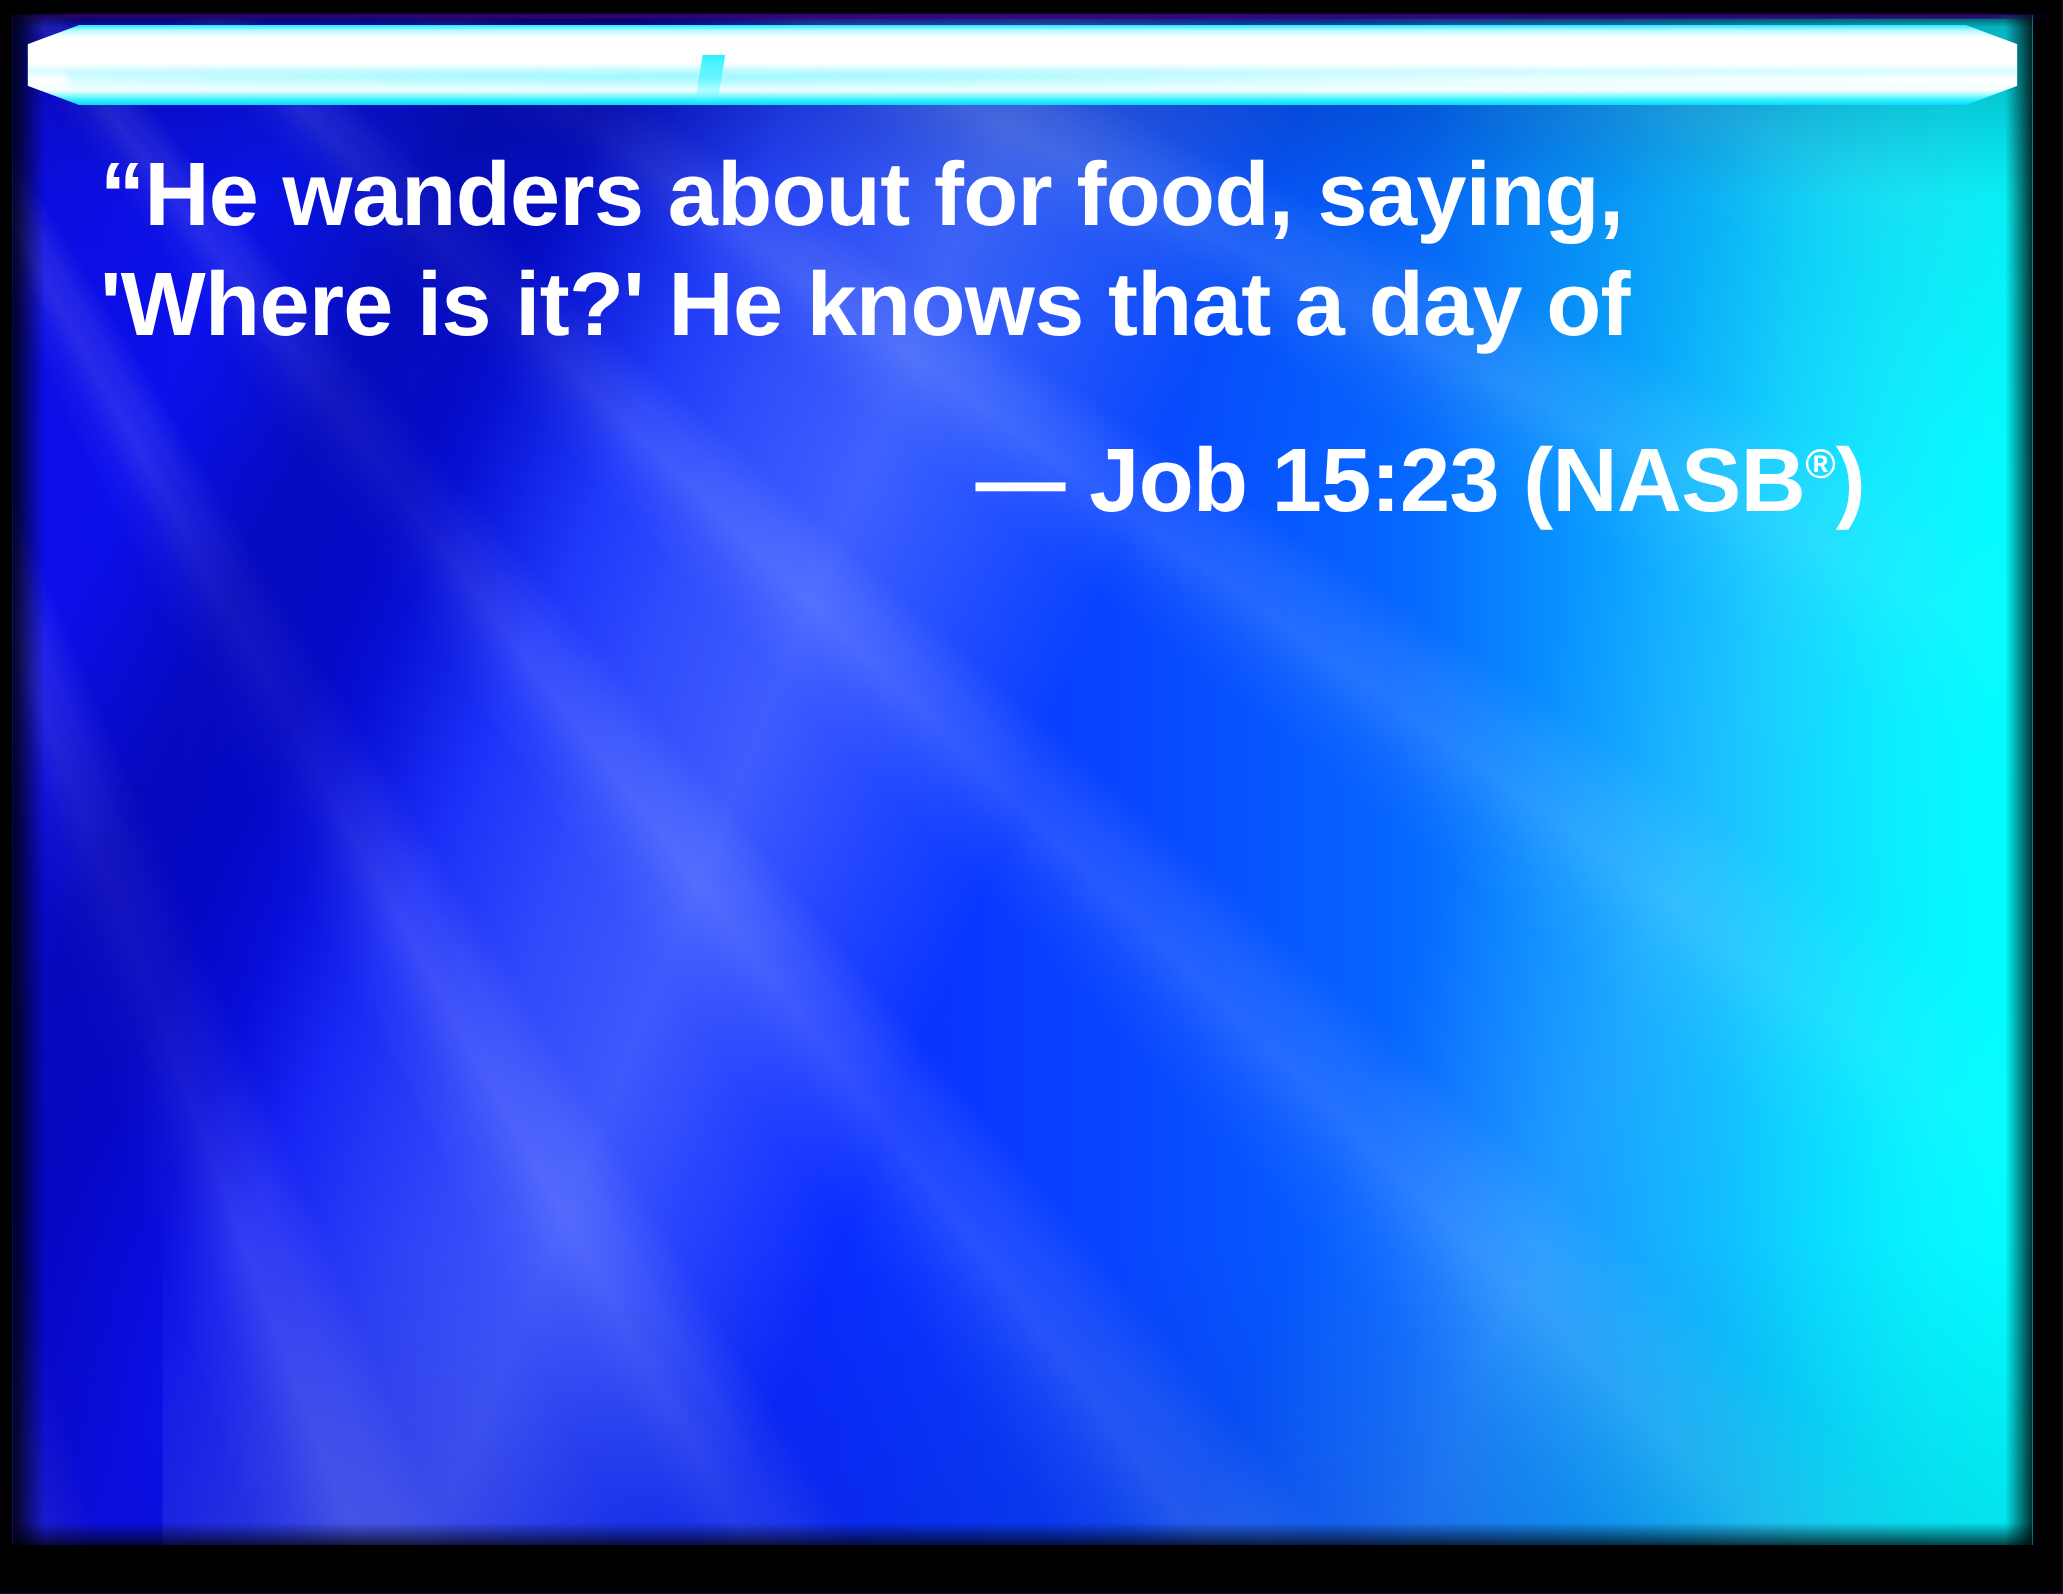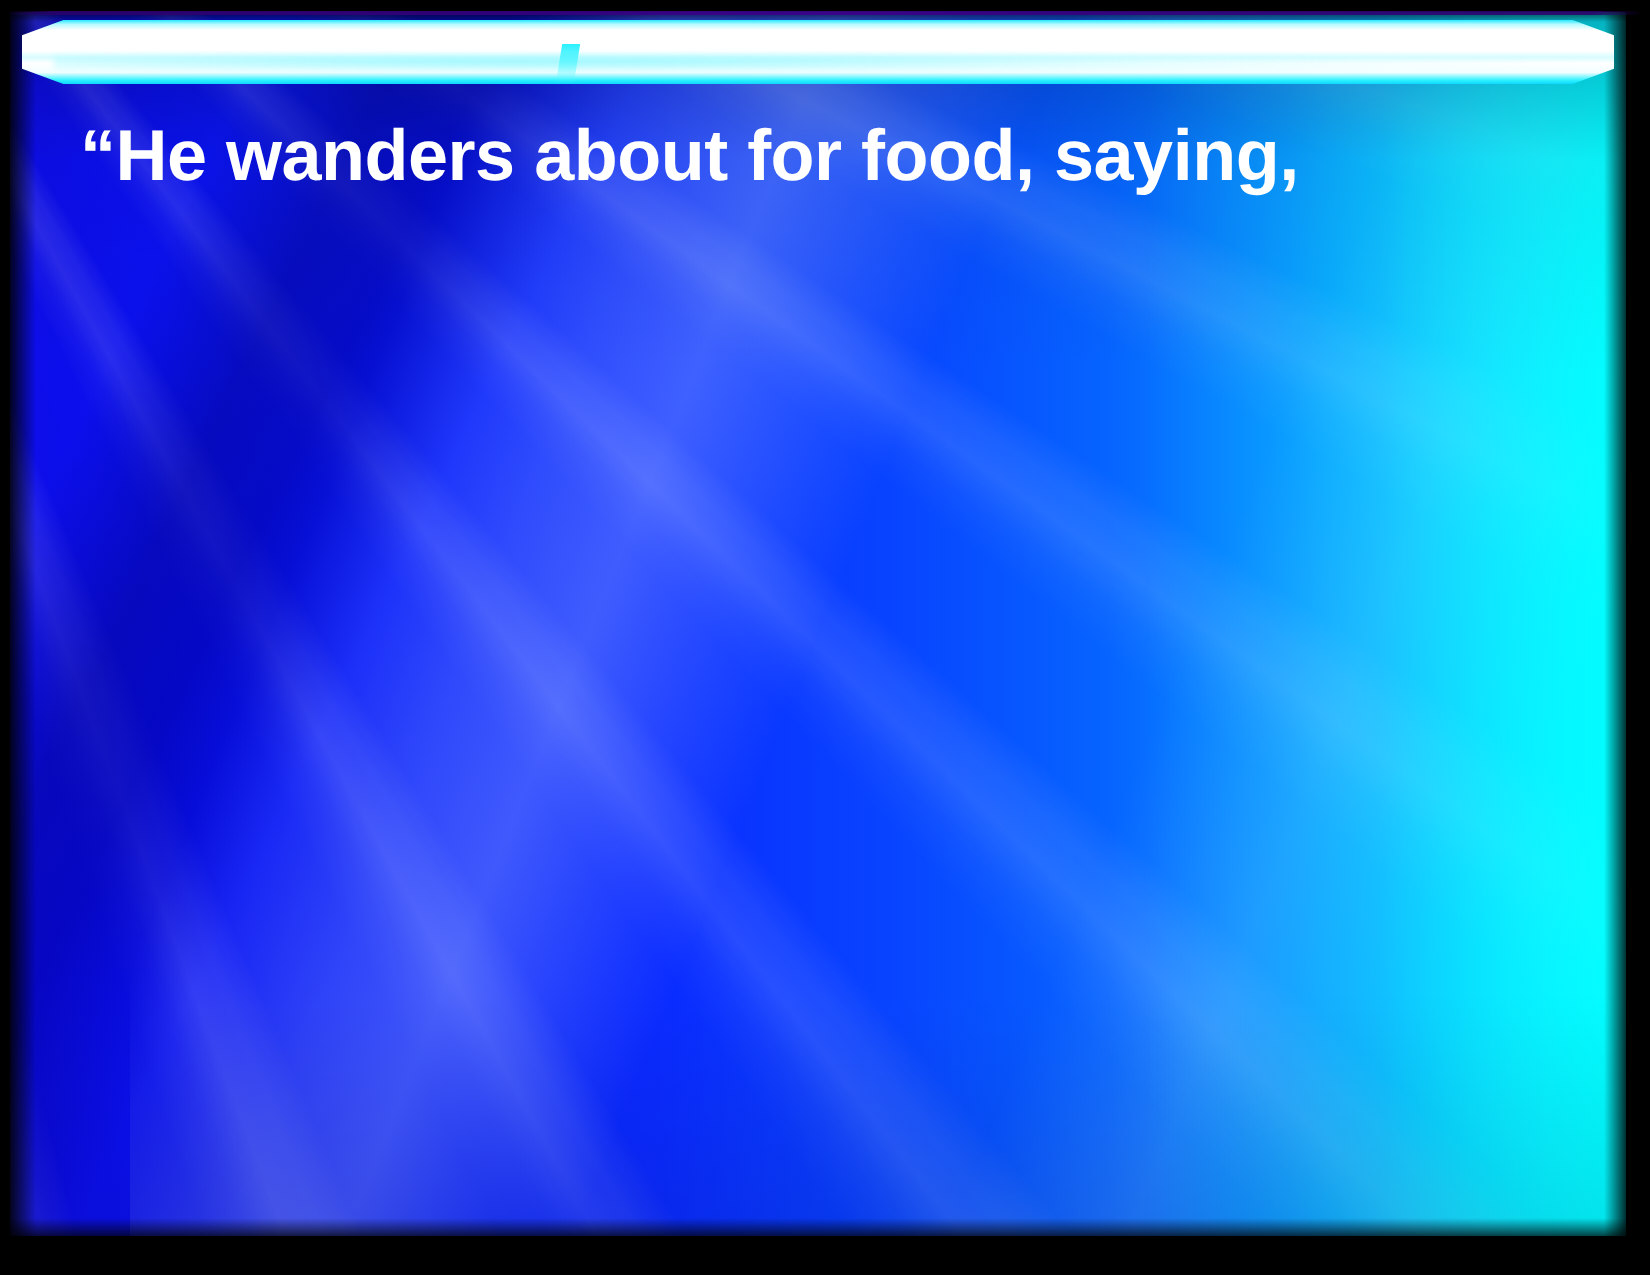--- a/index.html
+++ b/index.html
@@ -306,18 +306,22 @@
   <div id="banner">
     <div class="bevel"></div>
     <div class="sheen"></div>
     <div class="nick"></div>
   </div>
 
   <div id="text-block">
 
     <div class="verse-line">“He wanders about for food, saying,</div>
 
-
-
+    <div class="verse-line">'Where is it?' He knows that a day of</div>
+
+
+    <div id="citation-line">
+      <span>—</span><span>&nbsp;</span><span>Job</span><span>&nbsp;</span><span>15:23</span><span>&nbsp;</span><span>(</span><span>NASB</span><span class="reg">®</span><span>)</span>
+    </div>
 
   </div>
 
 </div>
 
 </body></html>

